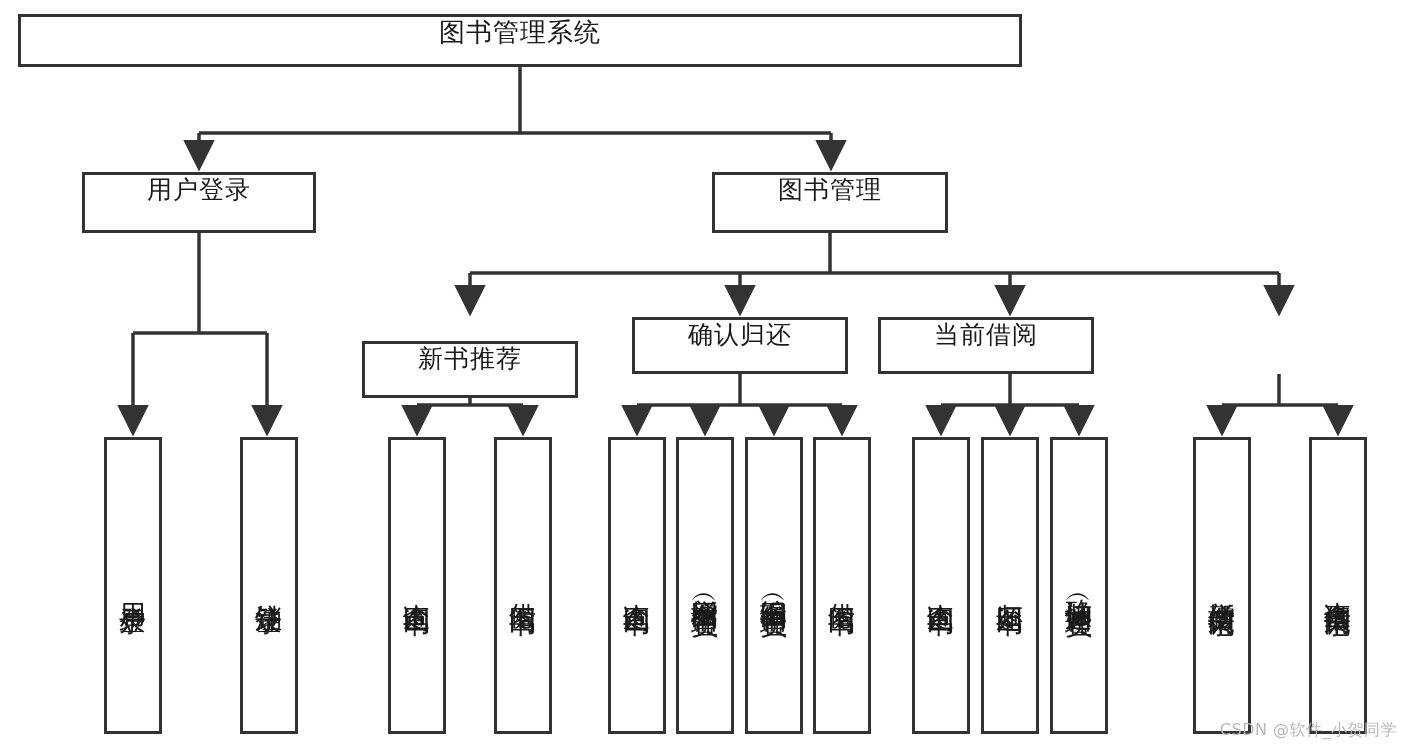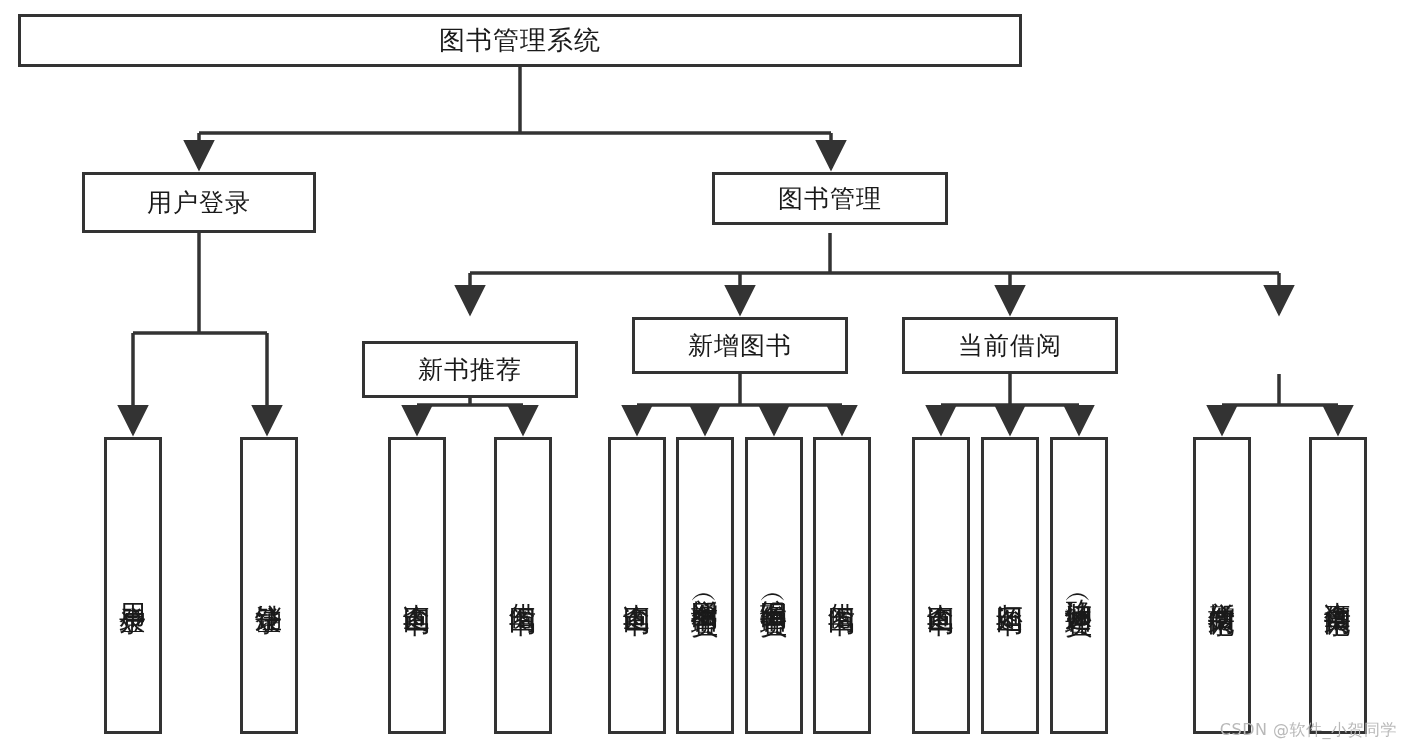--- a/index.html
+++ b/index.html
@@ -25,21 +25,21 @@
     width: 1405px;
     height: 747px;
     pointer-events: none;
   }
   .node {
     position: absolute;
     box-sizing: border-box;
     border: 3px solid #333333;
     background: #ffffff;
     display: flex;
-    align-items: center;
+    align-items: flex-start;
     justify-content: center;
     color: #1a1a1a;
   }
   .node-h {
     font-size: 25px;
     letter-spacing: 1px;
     line-height: 1.2;
   }
   .node-root {
     font-size: 26px;
@@ -130,33 +130,33 @@
   </svg>
 
   <div class="node node-h node-root" style="left:18px; top:14px; width:1004px; height:53px;">
     <span>图书管理系统</span>
   </div>
 
   <div class="node node-h" style="left:82px; top:172px; width:234px; height:61px;">
     <span>用户登录</span>
   </div>
 
-  <div class="node node-h" style="left:712px; top:172px; width:236px; height:53px;">
+  <div class="node node-h" style="left:712px; top:172px; width:236px; height:61px;">
     <span>图书管理</span>
   </div>
 
   <div class="node node-h" style="left:362px; top:317px; width:216px; height:57px;margin-top:24px;">
     <span>新书推荐</span>
   </div>
 
   <div class="node node-h" style="left:632px; top:317px; width:216px; height:57px;">
-    <span>新增图书</span>
-  </div>
-
-  <div class="node node-h" style="left:902px; top:317px; width:216px; height:57px;">
+    <span>确认归还</span>
+  </div>
+
+  <div class="node node-h" style="left:878px; top:317px; width:216px; height:57px;">
     <span>当前借阅</span>
   </div>
 
 
   <div class="node node-v" style="left:104px; top:437px; width:58px; height:297px;">
     <span class="vtext">用户登录</span>
   </div>
 
   <div class="node node-v" style="left:240px; top:437px; width:58px; height:297px;">
     <span class="vtext">注销登录</span>

